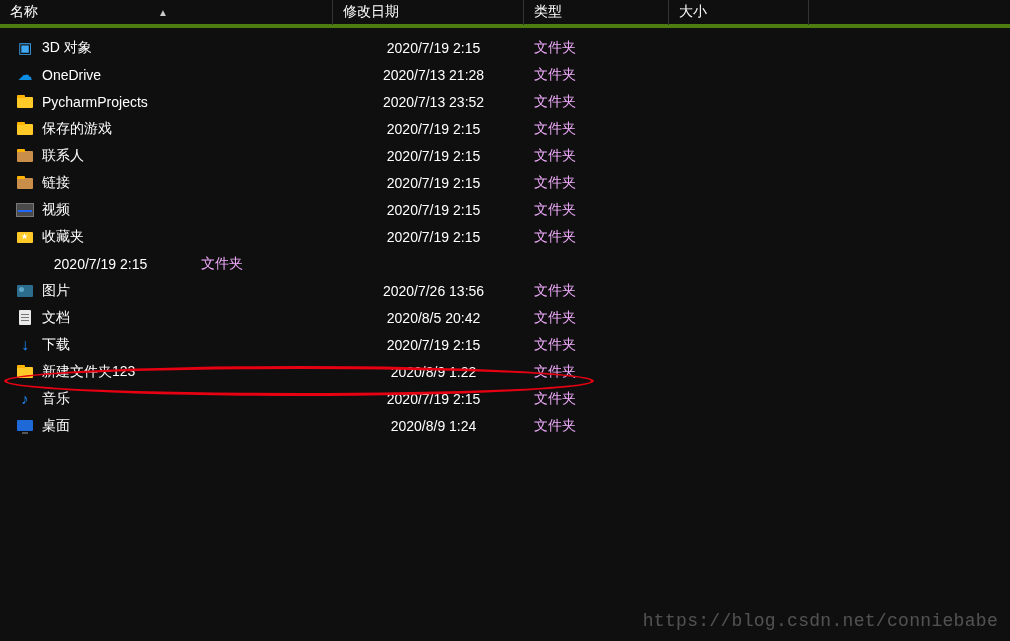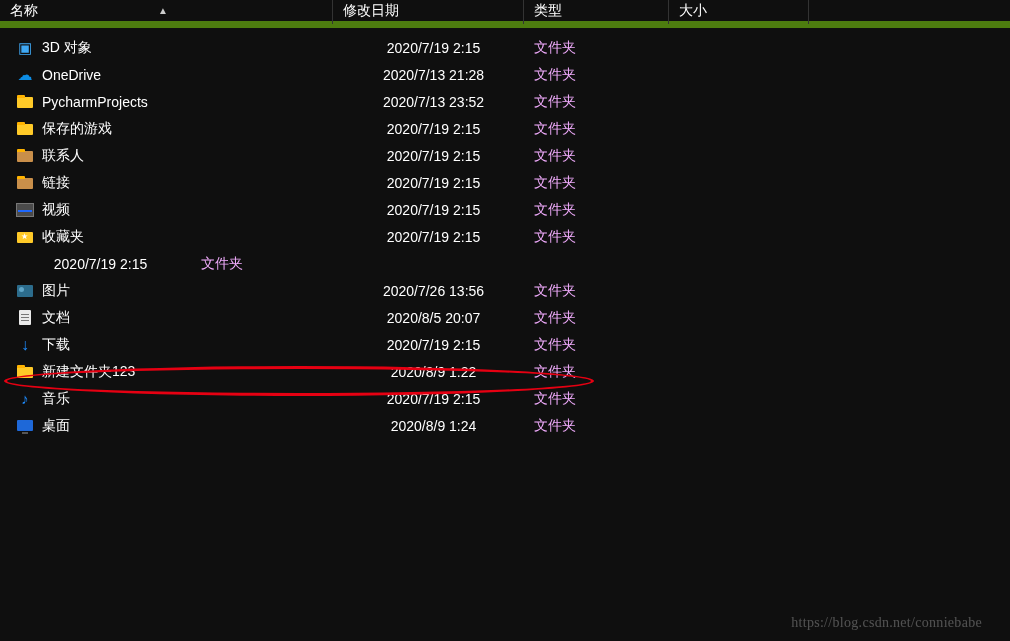--- a/index.html
+++ b/index.html
@@ -10,21 +10,21 @@
     font-size: 14px;
     width: 1010px;
     height: 641px;
     overflow: hidden;
     position: relative;
   }
   .header-row {
     display: flex;
     align-items: center;
     height: 28px;
-    border-bottom: 7px solid #4d7c0f;
+    border-bottom: 4px solid #4d7c0f;
     position: relative;
   }
   .header-cell {
     padding: 4px 10px;
     border-right: 1px solid #333;
     color: #ffffff;
     font-size: 14px;
     cursor: default;
   }
   .col-name  { flex: 0 0 333px; display:flex; align-items:center; }
@@ -111,25 +111,25 @@
     border-radius: 50%;
     width: 590px;
     height: 30px;
     left: 4px;
     top: 366px;
     pointer-events: none;
   }
 
   .watermark {
     position: absolute;
-    right: 28px;
+    right: 12px;
     bottom: 10px;
     color: rgba(255,255,255,0.28);
-    font-size: 14px;
-    font-family: Liberation Serif, serif;
+    font-size: 18px;
+    font-family: Liberation Mono, monospace;
     letter-spacing: 0.3px;
   }
 </style>
 </head>
 <body>
 
 <div class="header-row">
   <div class="header-cell col-name">
     <span>名称</span>
     <span class="sort-caret">▲</span>
@@ -230,21 +230,21 @@
       </div>
       <div class="cell-date"><span>2020/7/26 13:56</span></div>
       <div class="cell-type"><span>文件夹</span></div>
       <div class="cell-size"></div>
     </div>
     <div class="file-row">
       <div class="cell-name">
         <span class="icon ic-docs"></span>
         <span>文档</span>
       </div>
-      <div class="cell-date"><span>2020/8/5 20:07</span></div>
+      <div class="cell-date"><span>2020/8/5 20:42</span></div>
       <div class="cell-type"><span>文件夹</span></div>
       <div class="cell-size"></div>
     </div>
     <div class="file-row">
       <div class="cell-name">
         <span class="icon ic-download">↓</span>
         <span>下载</span>
       </div>
       <div class="cell-date"><span>2020/7/19 2:15</span></div>
       <div class="cell-type"><span>文件夹</span></div>

